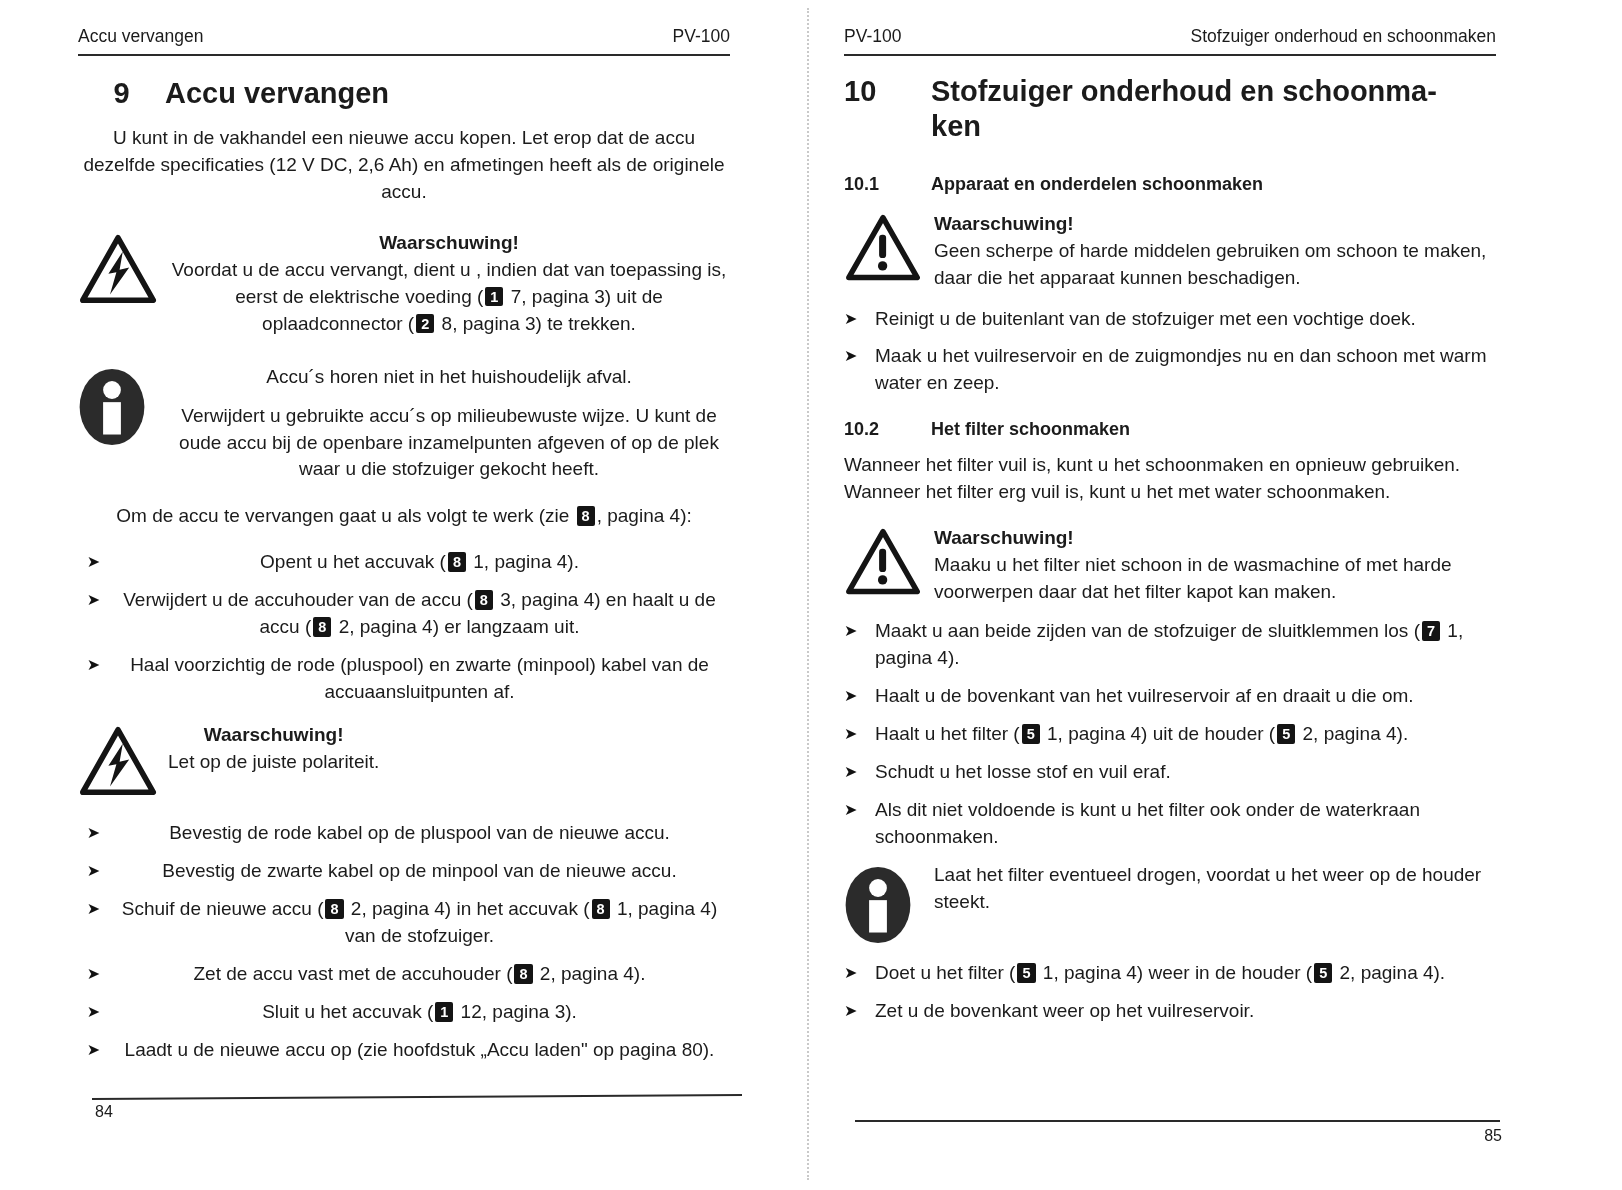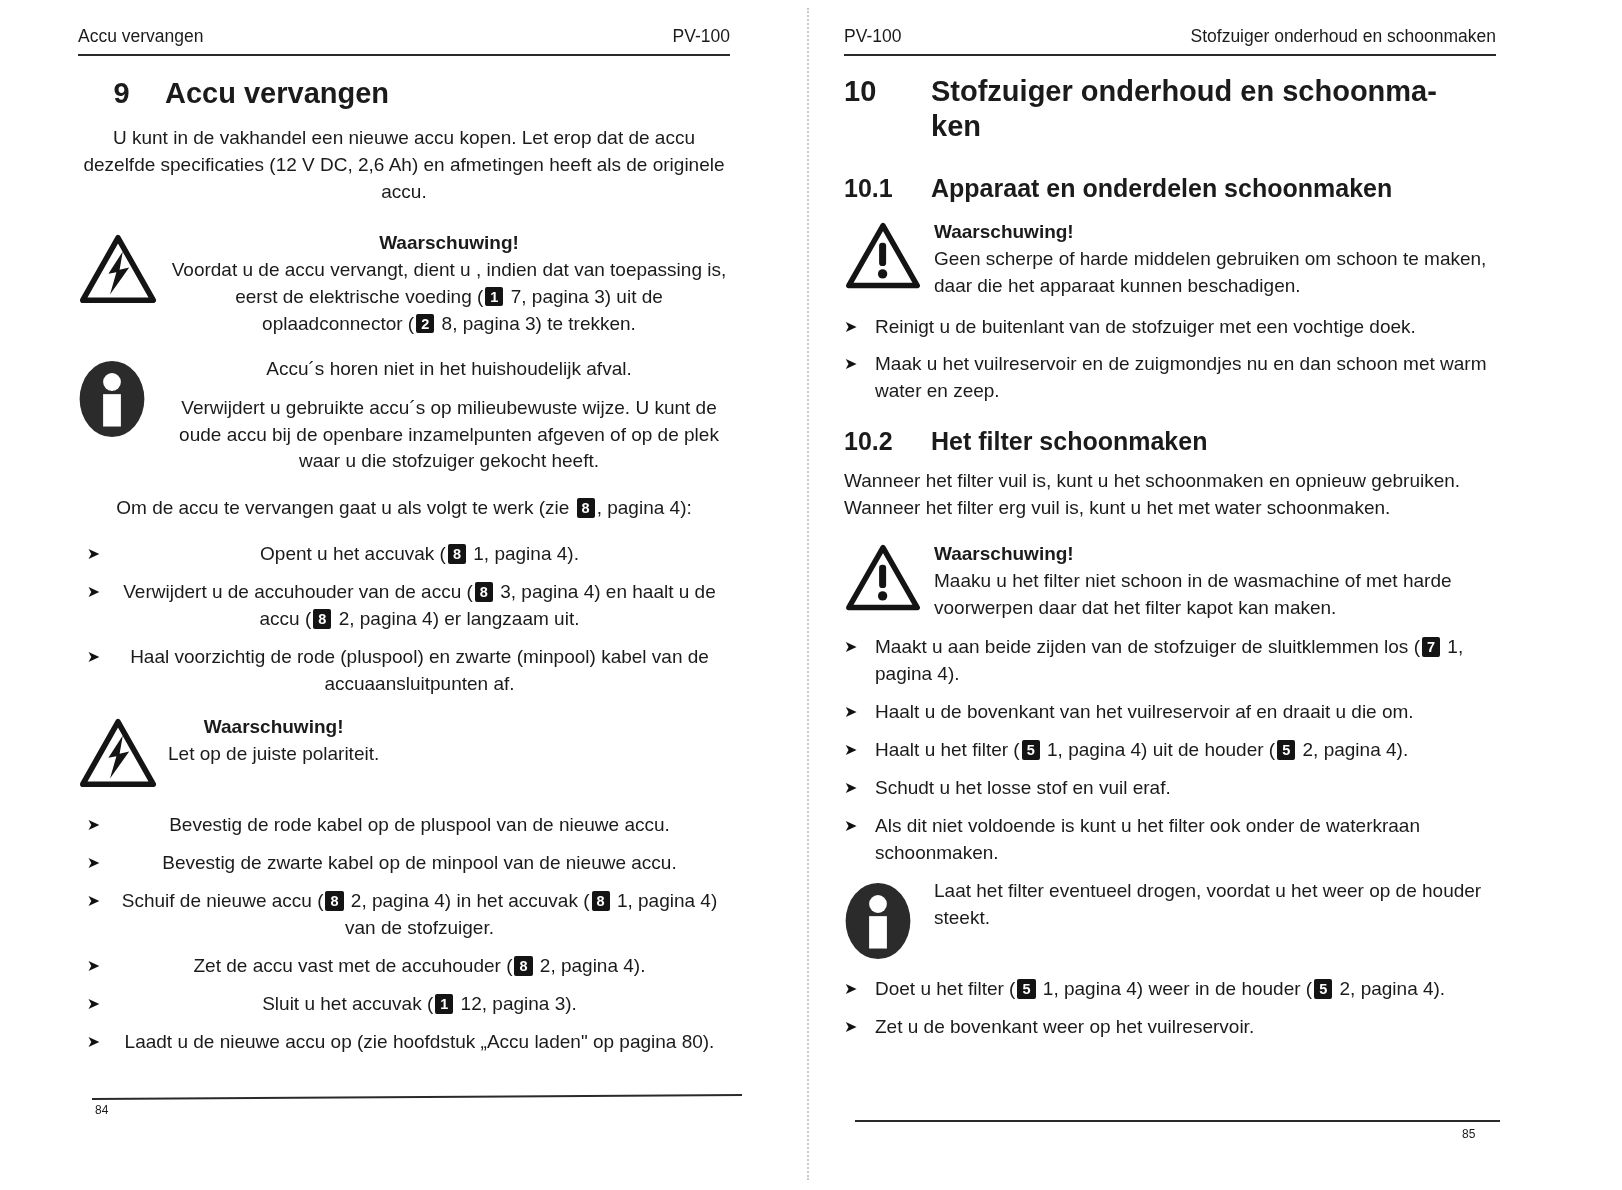--- a/index.html
+++ b/index.html
@@ -13,21 +13,21 @@
   #left-page{left:78px;width:652px;text-align:center;}
   #right-page{left:844px;width:652px;}
 
   .pg-header{
     display:flex;justify-content:space-between;align-items:flex-end;
     font-size:17.5px;margin-top:26px;padding-bottom:7px;
     border-bottom:2px solid #2a2a2a;
   }
   .h1{display:flex;font-size:29px;font-weight:bold;margin-top:20px;line-height:1.2;}
   .h1 .num{width:87px;flex-shrink:0;}
-  .subh{display:flex;font-size:25px;font-weight:bold;margin-top:26px;}
+  .subh{display:flex;font-size:18px;font-weight:bold;margin-top:26px;}
   .subh .num{width:87px;flex-shrink:0;}
 
   .body-p{font-size:19px;line-height:1.42;margin-top:14px;}
 
   .note{display:flex;margin-top:22px;}
   .note .icon-col{width:90px;flex-shrink:0;padding-top:2px;}
   .note .txt{font-size:19px;line-height:1.42;}
   .note-title{font-weight:bold;}
   .note .gap{height:12px;}
 
@@ -39,23 +39,23 @@
   .figref{
     display:inline-block;background:#141414;color:#ffffff;
     font-weight:bold;font-size:14.5px;line-height:1;
     padding:3px 5px 2px 5px;border-radius:2px;margin:0 2px;
     position:relative;top:-1px;
   }
 
   .footer-line{position:absolute;height:2px;background:#2a2a2a;}
   #left-footer-line{left:92px;top:1096px;width:650px;transform:rotate(-0.35deg);}
   #right-footer-line{left:855px;top:1120px;width:645px;}
-  .page-num{position:absolute;font-size:12px;}
+  .page-num{position:absolute;font-size:16px;}
   #left-page-num{left:95px;top:1103px;}
-  #right-page-num{left:1462px;top:1127px;width:40px;text-align:left;}
+  #right-page-num{left:1462px;top:1127px;width:40px;text-align:right;}
 
   .center-divider{
     position:absolute;left:807px;top:8px;height:1172px;width:0;
     border-left:2px dotted #c9c9c9;
   }
   .icon-svg{display:block;}
 </style>
 </head>
 <body>
 
@@ -79,21 +79,21 @@
         <path d="M50 7 L94 85 L6 85 Z" fill="none" stroke="#141414" stroke-width="7" stroke-linejoin="round"></path>
         <path d="M56 24 L38 52 L48 50 L40 78 L64 44 L52 47 Z" fill="#141414"></path>
       </svg>
     </div>
     <div class="txt">
       <div class="note-title">Waarschuwing!</div>
       <div>Voordat u de accu vervangt, dient u , indien dat van toepassing is, eerst de elektrische voeding (<span class="figref">1</span> 7, pagina 3) uit de oplaadconnector (<span class="figref">2</span> 8, pagina 3) te trekken.</div>
     </div>
   </div>
 
-  <div class="note" style="margin-top:18px;">
+  <div class="note" style="margin-top:26px;">
     <div class="icon-col">
       <svg class="icon-svg" width="68" height="82" viewBox="0 0 84 100">
         <ellipse cx="42" cy="50" rx="40" ry="47" fill="#2b2b2b"></ellipse>
         <circle cx="42" cy="29" r="11" fill="#ffffff"></circle>
         <path d="M31 44 L53 44 L53 84 L31 84 Z" fill="#ffffff"></path>
       </svg>
     </div>
     <div class="txt">
       <div>Accu´s horen niet in het huishoudelijk afval.</div>
       <div class="gap"></div>

